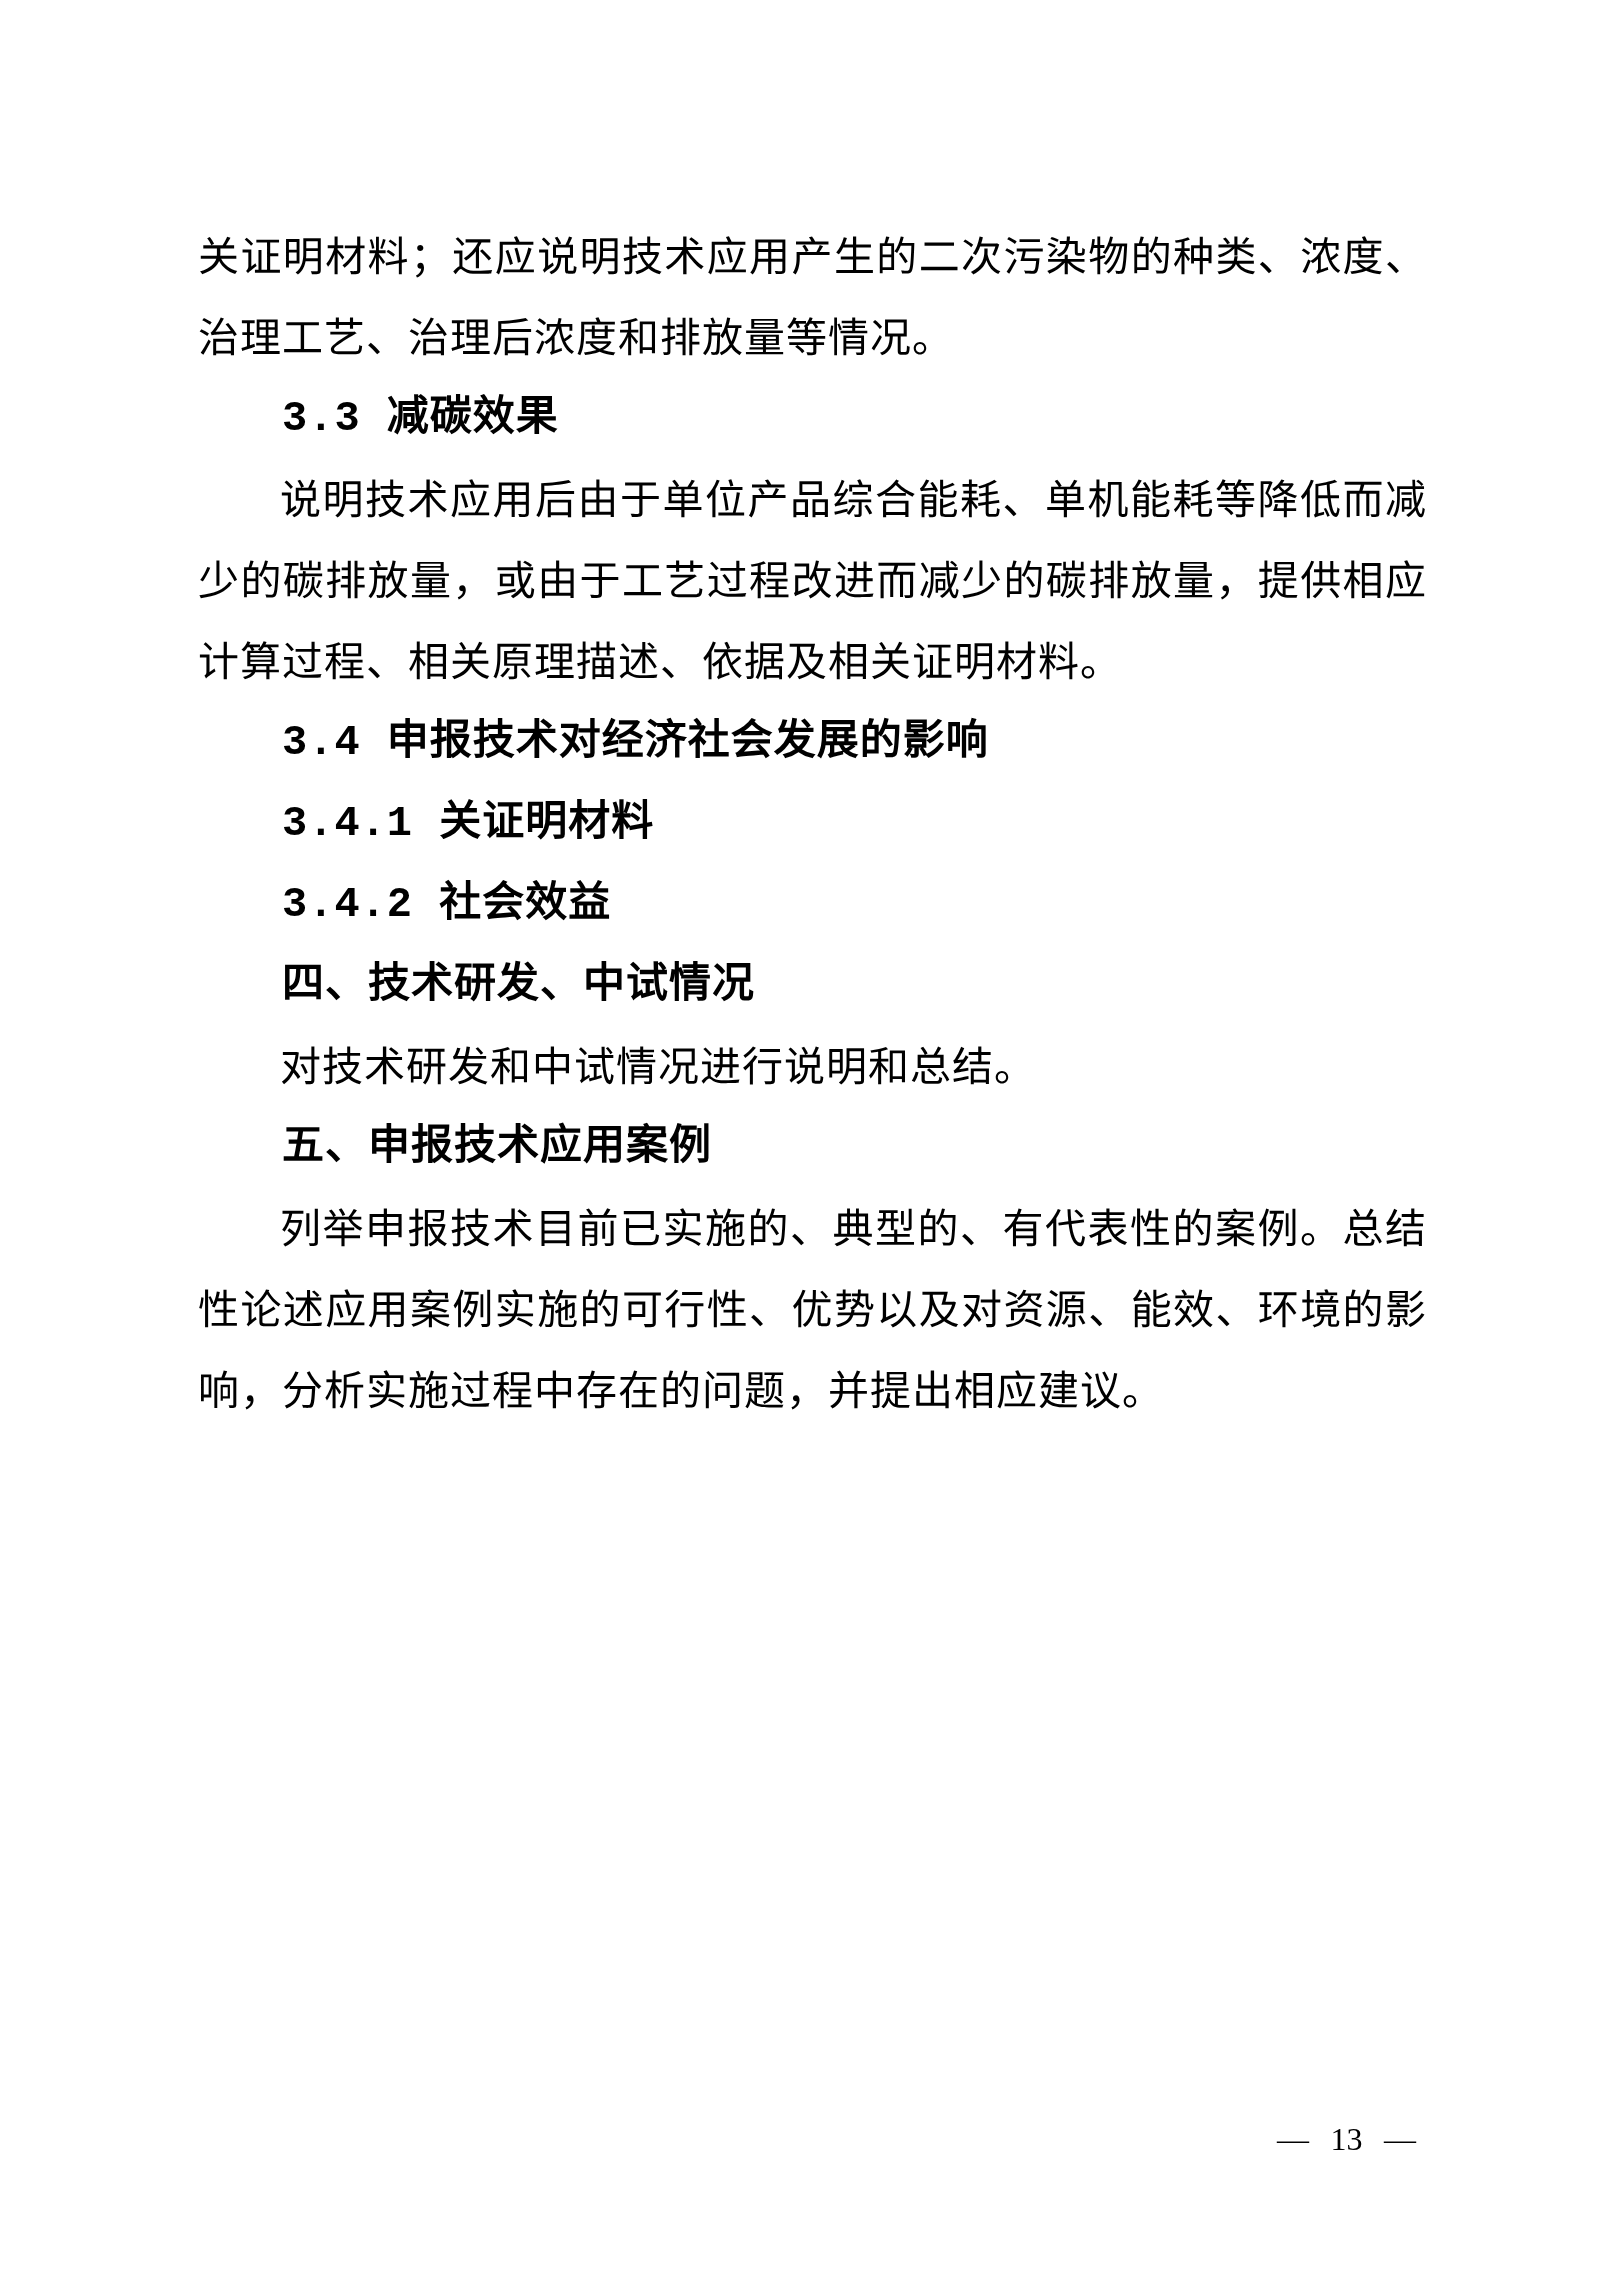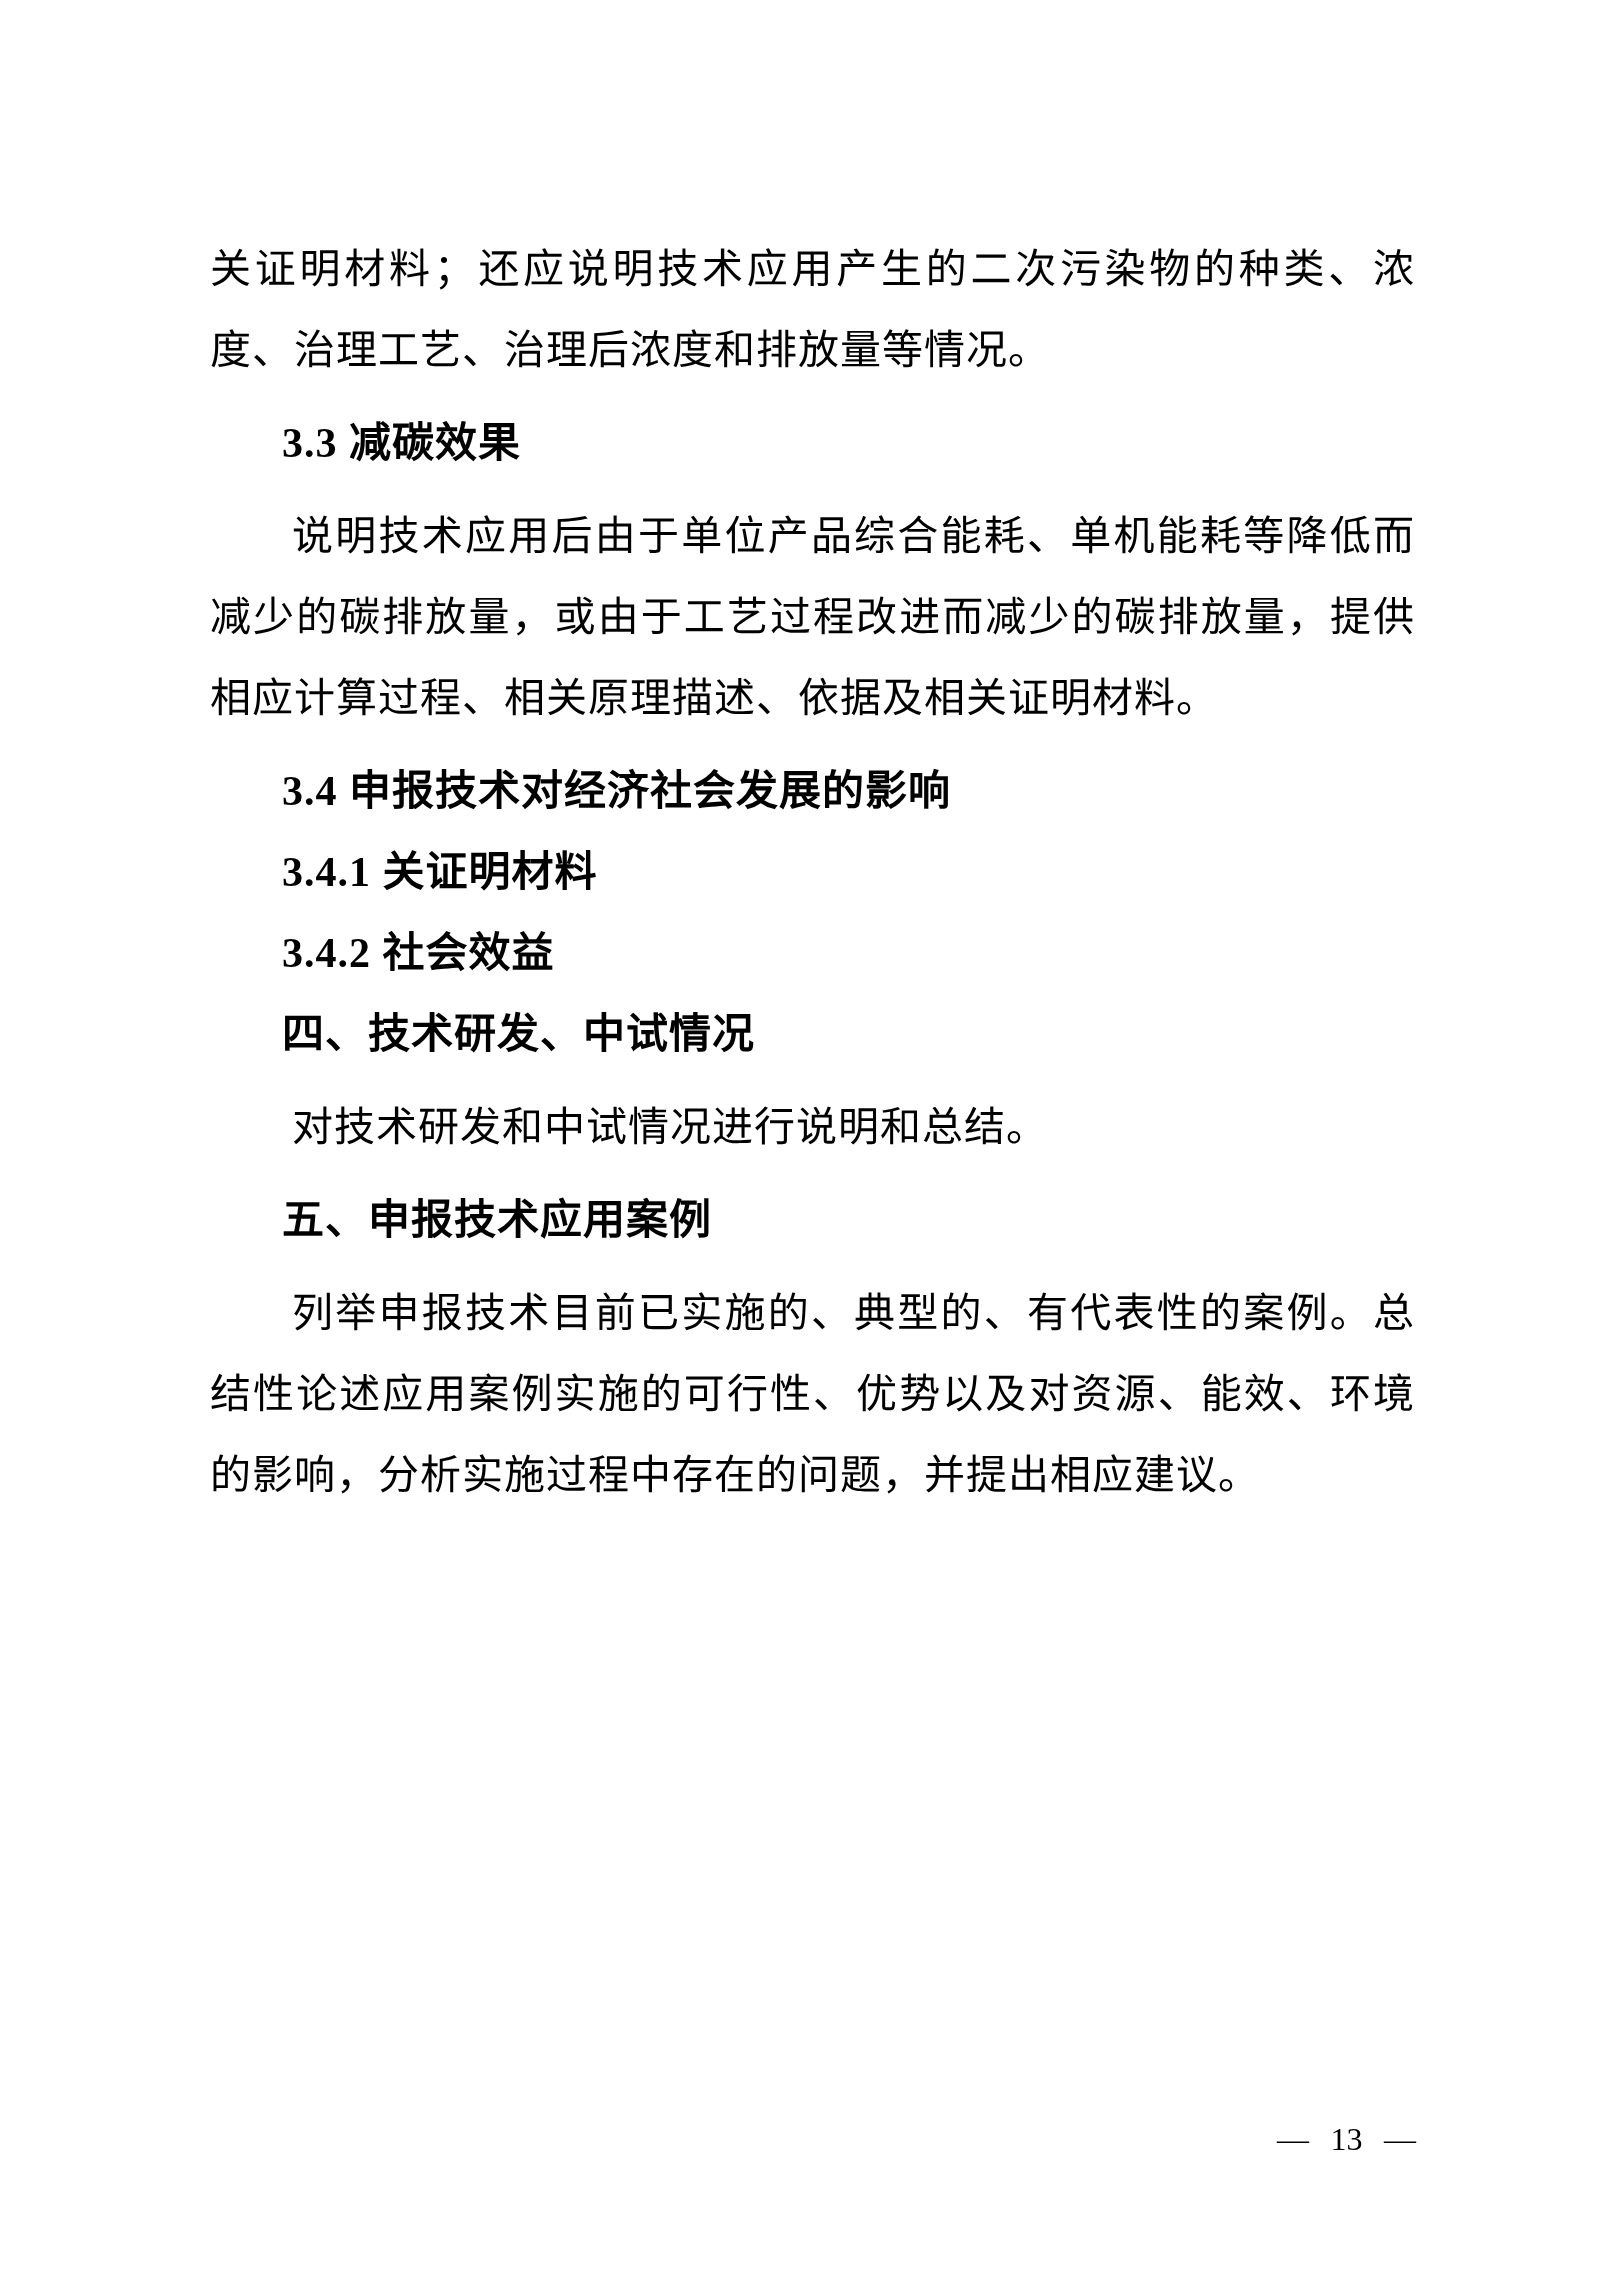--- a/index.html
+++ b/index.html
@@ -25,31 +25,31 @@
     top: 217px;
     width: 1229px;
     font-family: "Liberation Serif", "DejaVu Serif", serif;
     font-size: 41px;
     line-height: 81px;
     text-align: justify;
     text-justify: inter-character;
     letter-spacing: 1px;
   }
   .para {
-    margin: 12px;
+    margin: 0;
     text-indent: 2em;
   }
   .para.no-indent {
     text-indent: 0;
   }
   .heading {
     margin: 0;
     font-weight: bold;
     text-indent: 2em;
-    font-family: Liberation Serif, serif;
+    font-family: Liberation Mono, monospace;
     font-size: 42px;
     line-height: 81px;
     text-align: left;
   }
   .footer {
     position: absolute;
     top: 2121px;
     right: 207px;
     display: flex;
     align-items: center;

